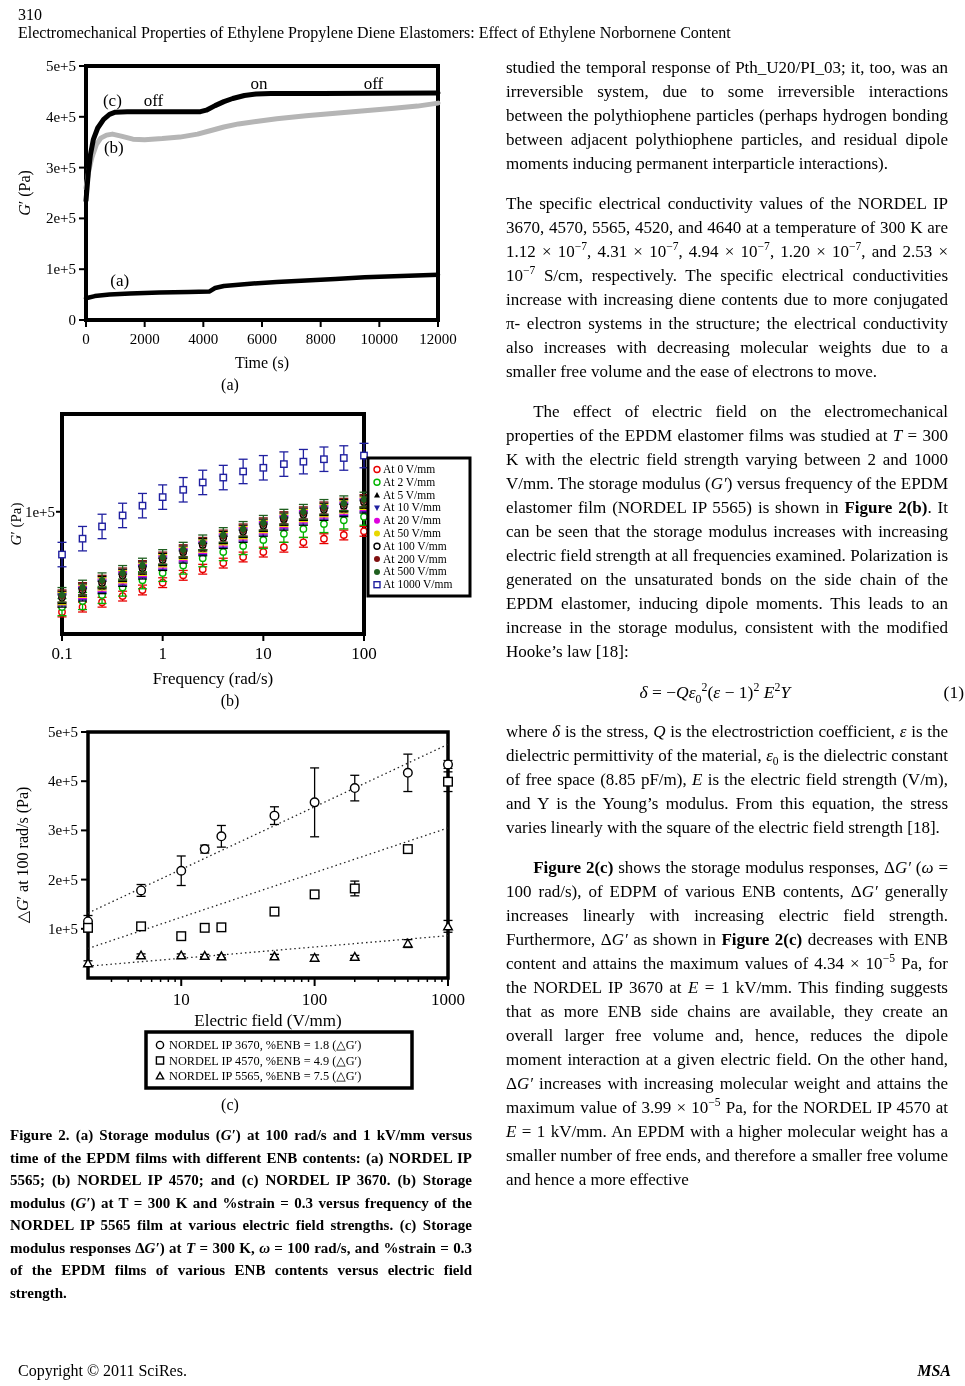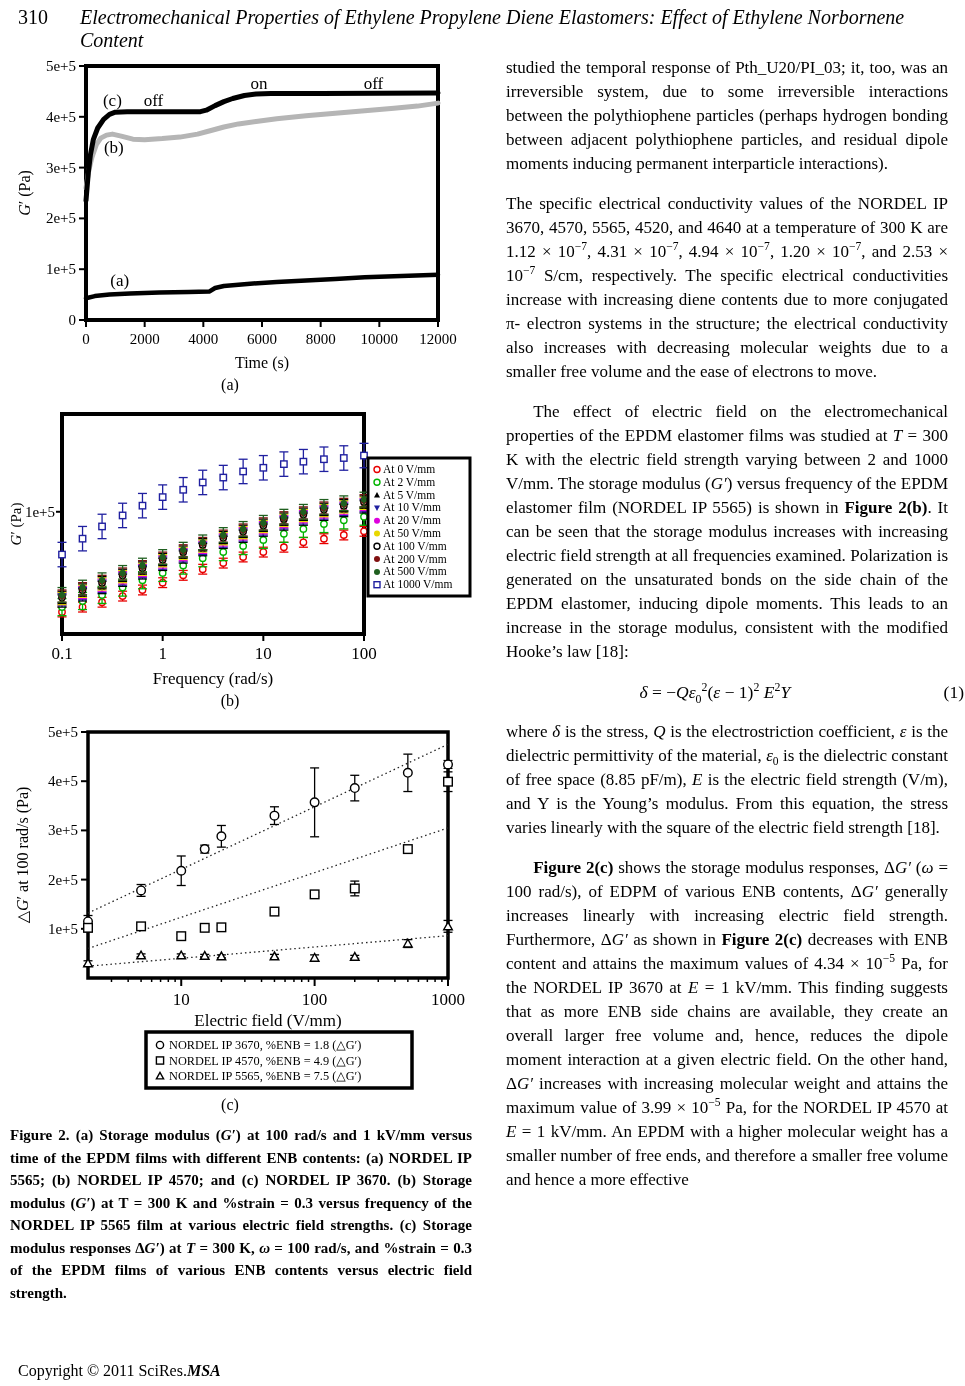--- a/index.html
+++ b/index.html
@@ -1,39 +1,39 @@
 <!DOCTYPE html>
 <html><head>
 <meta charset="utf-8">
 <style>
   html,body{margin:0;padding:0;background:#fff;}
   .page{position:relative;width:965px;height:1386px;background:#ffffff;
         font-family:"Liberation Serif",serif;color:#000;overflow:hidden;}
-  .header{position:absolute;top:6px;left:18px;right:18px;font-size:20px;
-          display:flex;align-items:baseline;}
+  .header{position:absolute;top:6px;left:18px;right:18px;font-size:16px;
+          display:flex;align-items:baseline;flex-direction:column;}
   .page-num{width:62px;}
-  .running-title{flex:1;font-style:italic;}
+  .running-title{flex:1;}
   .col-left{position:absolute;left:10px;top:52px;width:462px;}
   .col-right{position:absolute;left:490px;top:40px;width:474px;
              font-size:17px;line-height:24px;text-align:justify;}
   .col-right p{margin:16px;}
   p.indent{text-indent:1.6em;}
   h2.section{font-size:17.5px;font-weight:bold;margin:11px 0 11px 0;
              padding-left:2.35em;text-indent:-2.35em;text-align:left;line-height:24px;}
   .equation{display:flex;align-items:center;margin:7px 0;font-size:17.5px;}
   .eq-body{flex:1;text-align:center;}
   .eq-num{padding-left:4px;}
   sup,sub{font-size:68%;line-height:0;}
   .chart{display:block;}
   .chart svg{display:block;}
   .fig-caption-label{text-align:center;font-size:16px;margin:0 0 8px 0;width:440px;}
   .figure-caption{font-weight:bold;font-size:15px;line-height:22.5px;
                   text-align:justify;margin-top:10px;}
   .footer{position:absolute;bottom:6px;left:18px;right:14px;display:flex;
-          font-size:16px;}
+          justify-content:space-between;font-size:16px;}
   .footer .journal{font-style:italic;font-weight:bold;}
 </style>
 </head>
 <body>
 
 <div class="page">
 
   <div class="header">
     <span class="page-num">310</span>
     <span class="running-title">Electromechanical Properties of Ethylene Propylene Diene Elastomers: Effect of Ethylene Norbornene Content</span>

